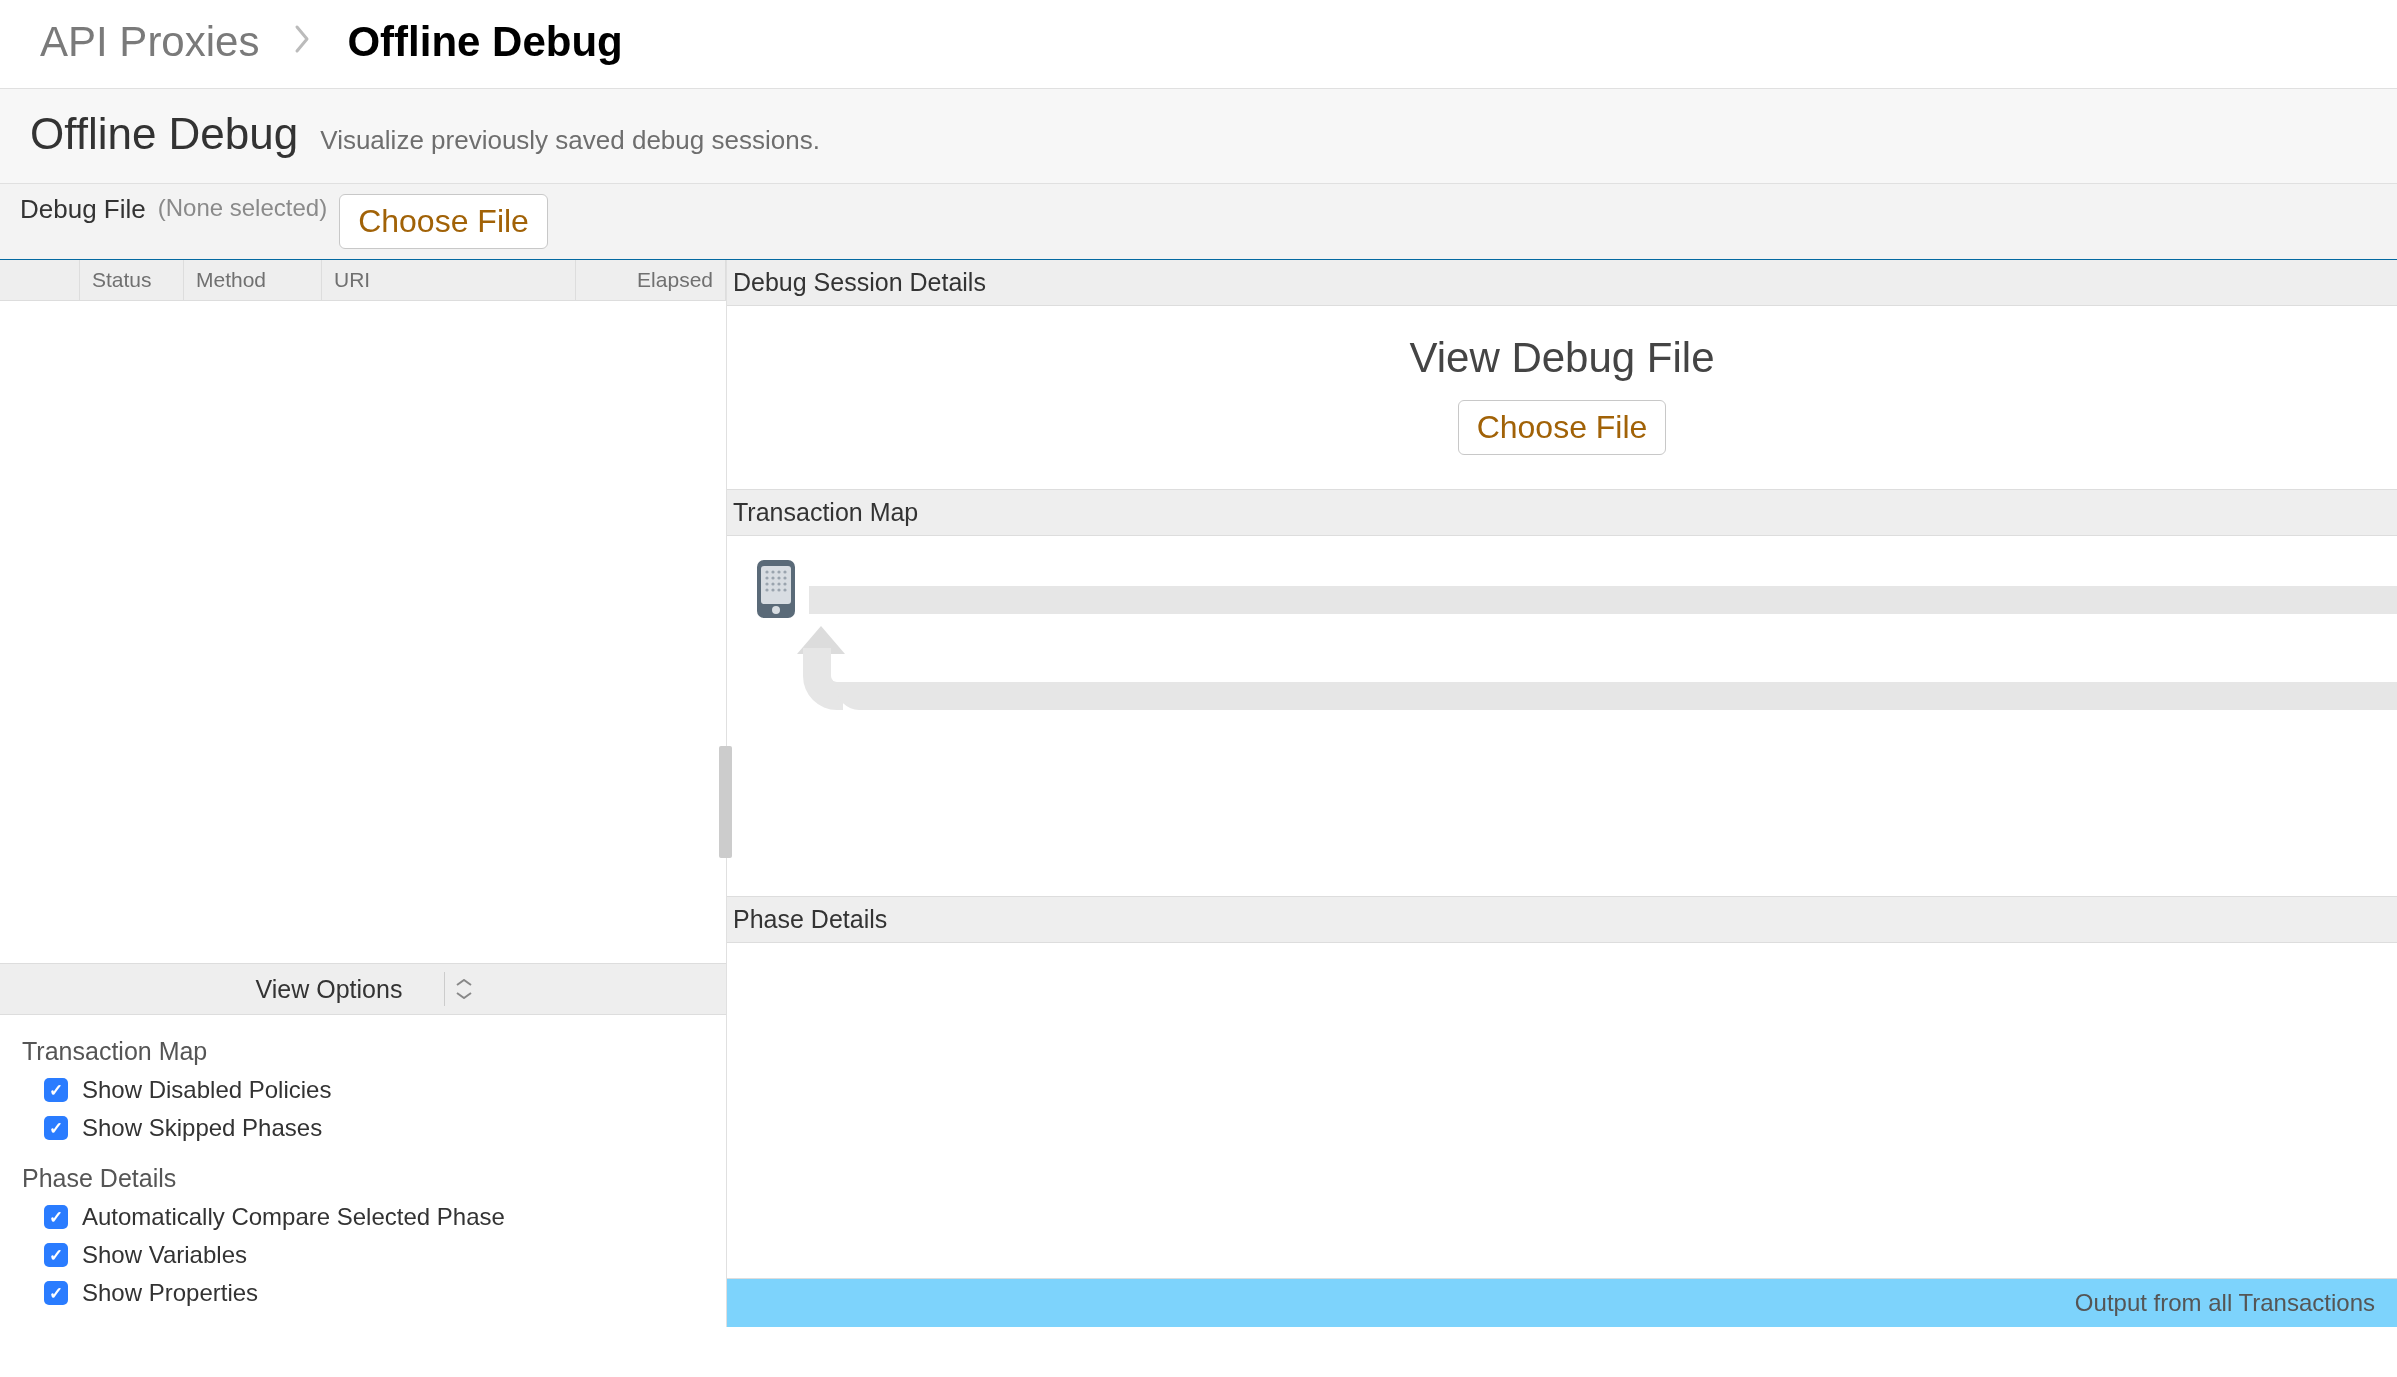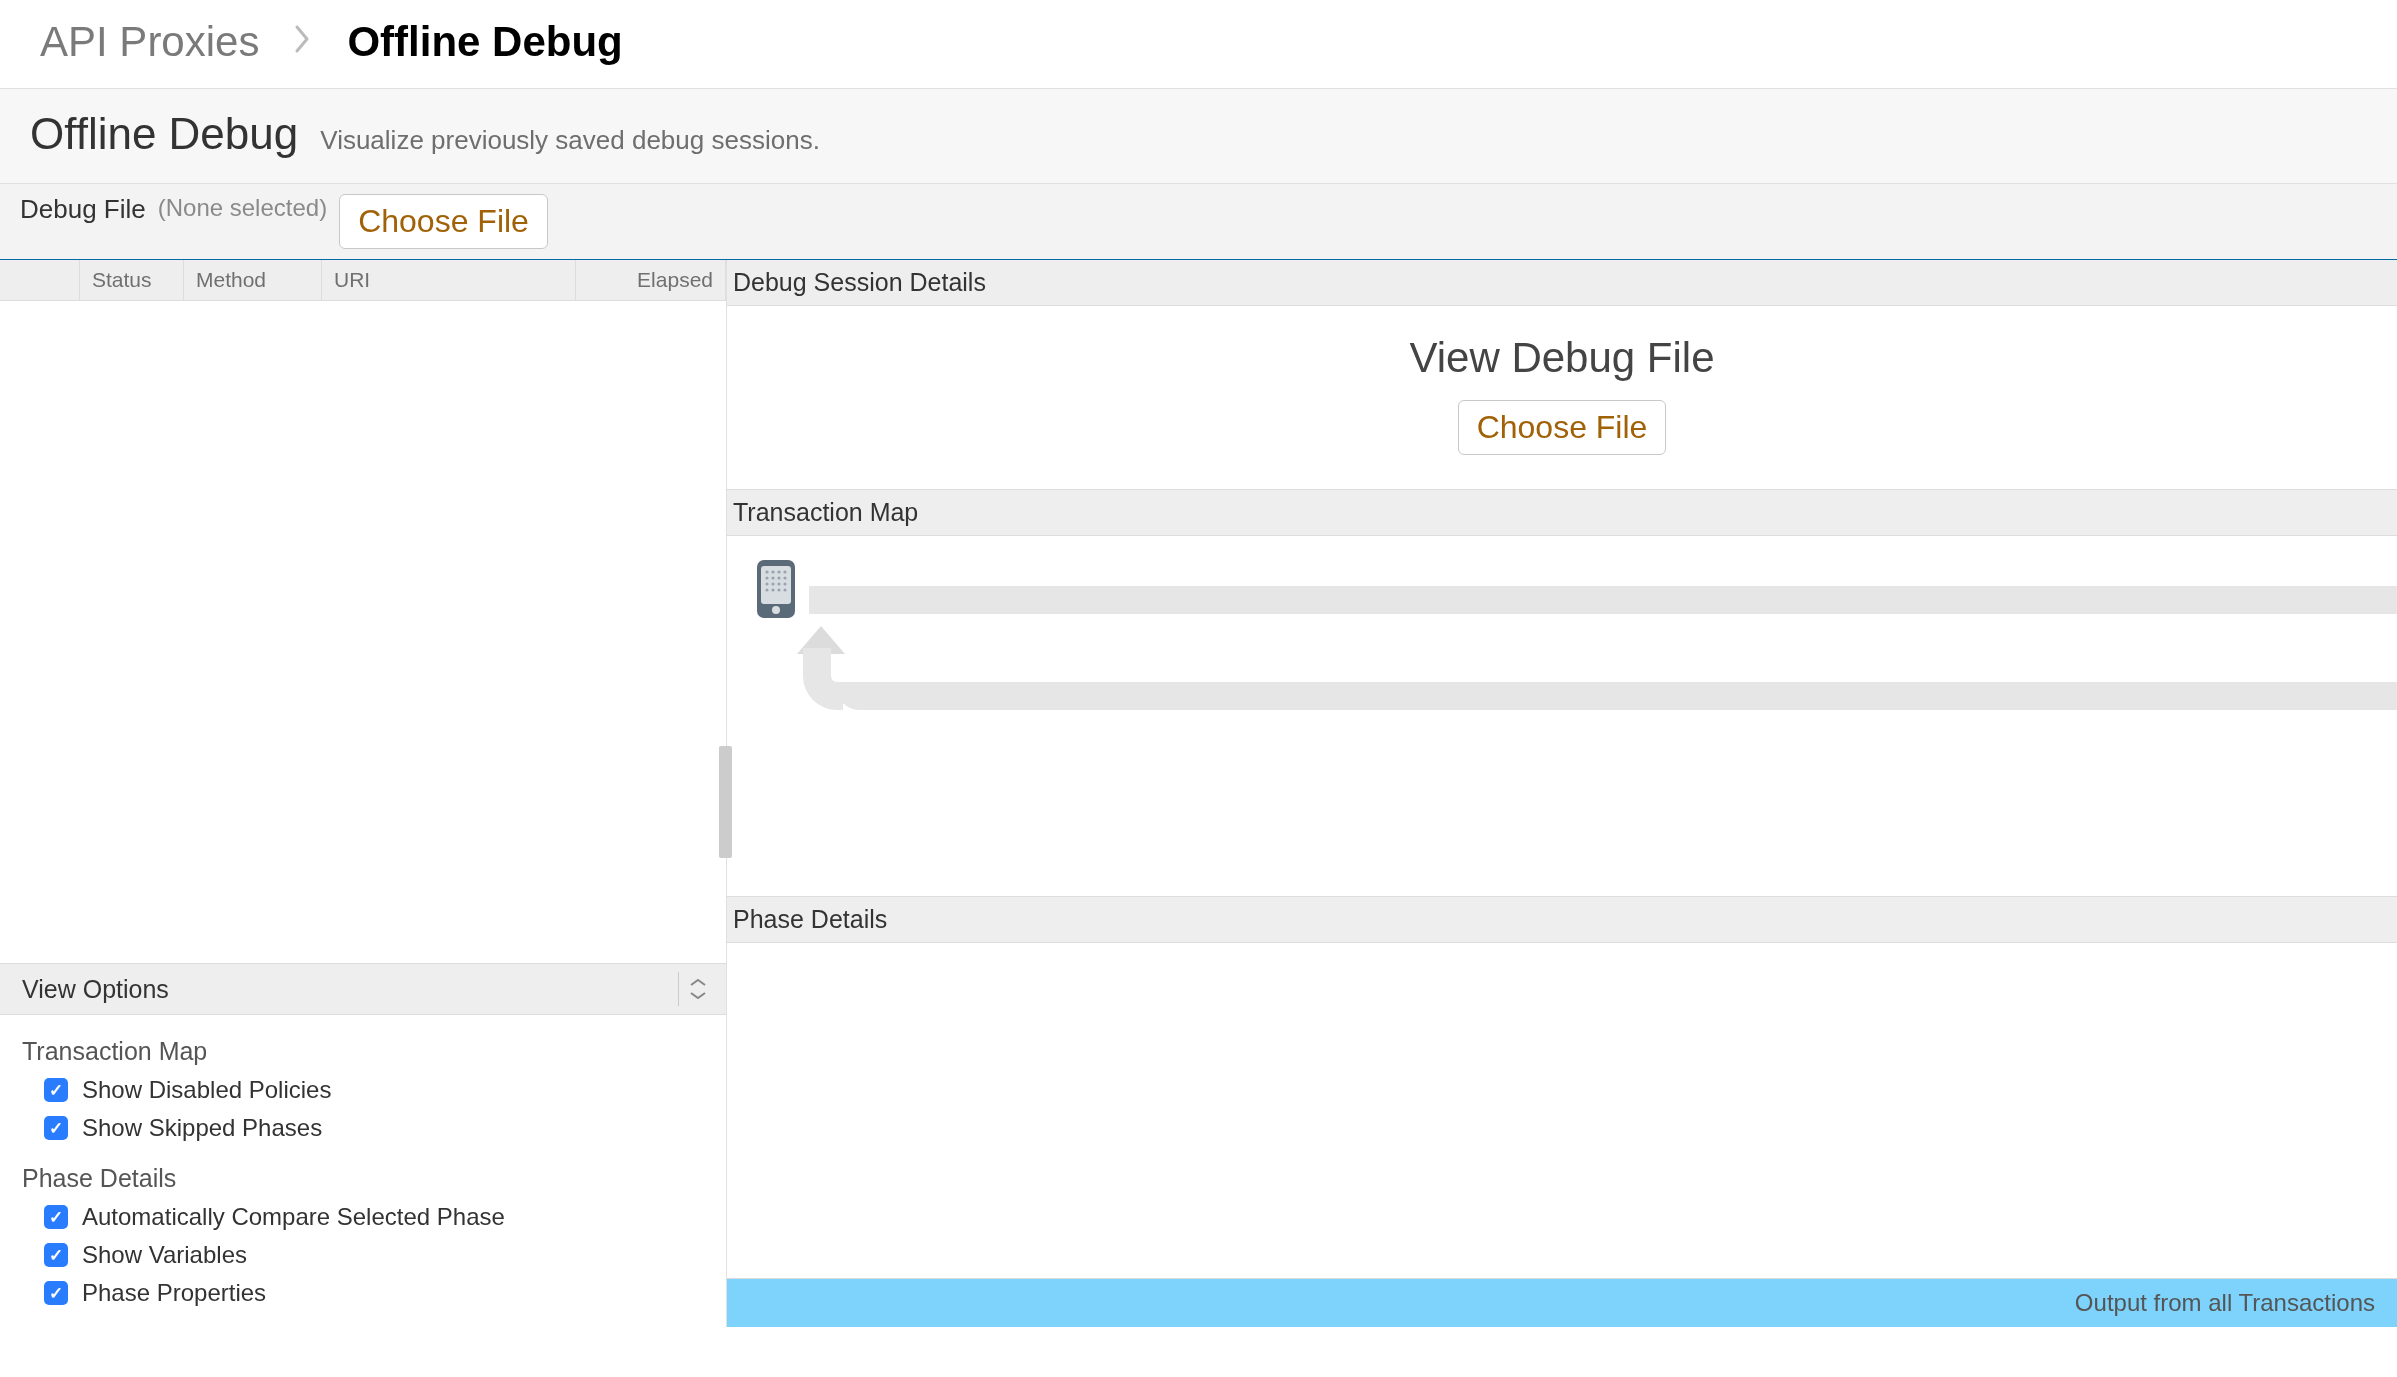--- a/index.html
+++ b/index.html
@@ -123,21 +123,21 @@
   }
 
   
   .view-options {
     border-top: 1px solid #ddd;
     background: #fff;
   }
   .view-options-header {
     display: flex;
     align-items: center;
-    justify-content: space-between;
+    justify-content: center;
     background: #eee;
     padding: 8px 10px 8px 22px;
     font-size: 25px;
     color: #333;
     border-bottom: 1px solid #ddd;
     gap: 42px;
   }
   .collapse-icon-box {
     width: 38px;
     height: 34px;
@@ -361,21 +361,21 @@
         <div class="opt-row">
           <span class="chk checked">
               <span class="tick">✓</span>
             </span>
           <span class="opt-label">Show Variables</span>
         </div>
         <div class="opt-row">
           <span class="chk checked">
               <span class="tick">✓</span>
             </span>
-          <span class="opt-label">Phase Properties</span>
+          <span class="opt-label">Show Properties</span>
         </div>
       </div>
     </div>
   </div>
 
   <div class="right">
     <div class="drag-handle"></div>
 
     <div class="section-header first">Debug Session Details</div>
 

